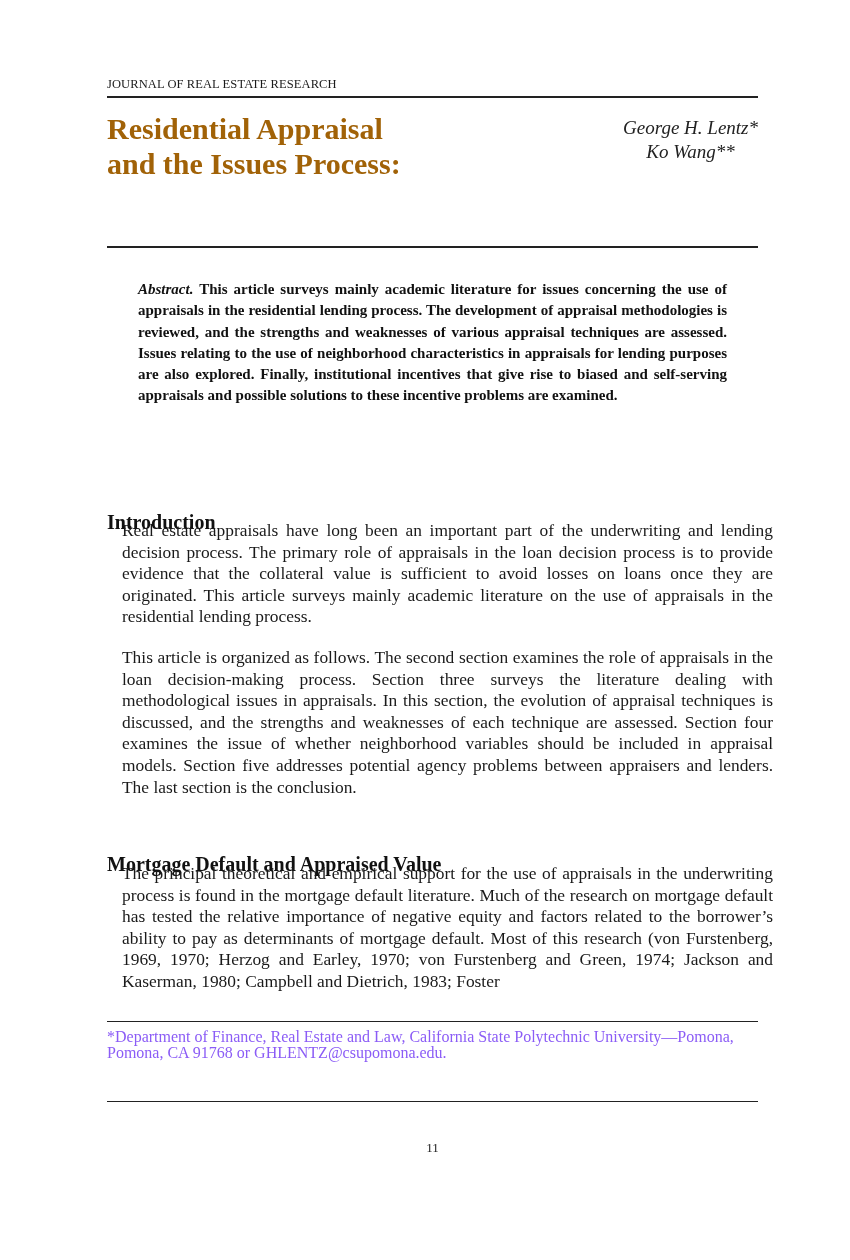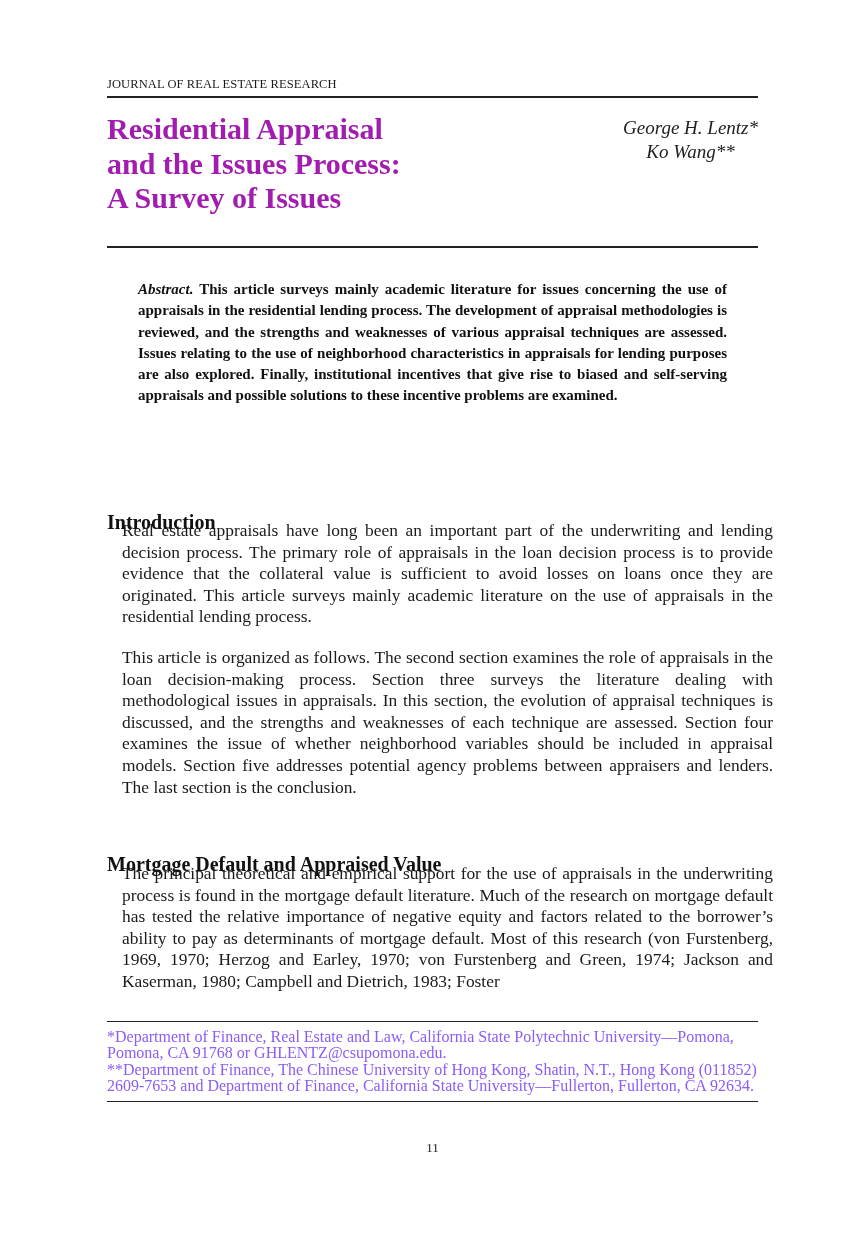--- a/index.html
+++ b/index.html
@@ -1,20 +1,20 @@
 <!DOCTYPE html>
 <html><head>
 <meta charset="utf-8">
 <style>
   html, body { margin: 0; padding: 0; background: #ffffff; }
   body { width: 850px; height: 1260px; position: relative; overflow: hidden; color: #111; font-family: "Liberation Serif", "DejaVu Serif", serif; }
   .page { position: absolute; left: 107px; width: 651px; top: 0; }
   .running-head { position: absolute; top: 77px; left: 0; font-size: 12.5px; letter-spacing: 0.1px; color: #1a1a1a; }
   .rule-top { position: absolute; top: 96px; left: 0; width: 651px; height: 1.5px; background: #222; }
-  .title { position: absolute; top: 112px; left: 0; font-weight: bold; font-size: 30px; line-height: 34.5px; color: #a21caf; }
+  .title { position: absolute; top: 112px; left: 0; font-weight: bold; font-size: 30px; line-height: 34.5px; color: #a16207; }
   .authors { position: absolute; top: 116px; right: 0; text-align: center; font-style: italic; font-size: 19px; line-height: 24px; color: #222; }
   .rule-mid { position: absolute; top: 246px; left: 0; width: 651px; height: 1.5px; background: #222; }
   .abstract { position: absolute; top: 279px; left: 31px; width: 589px; font-size: 15px; line-height: 21.3px; font-weight: bold; text-align: justify; color: #111; }
   .abstract .lead { font-style: italic; }
   .h2 { position: absolute; left: 0; font-weight: bold; font-size: 20px; color: #111; margin-top: 27px; }
   .para { position: absolute; left: 15px; width: 651px; font-size: 17.4px; line-height: 21.6px; text-align: justify; color: #1a1a1a; }
   .rule-foot1 { position: absolute; top: 1021px; left: 0; width: 651px; height: 1.2px; background: #222; }
   .footnotes { position: absolute; top: 1029px; left: 0; width: 651px; font-size: 16px; line-height: 16.4px; color: #8b5cf6; }
   .footnotes p { margin: 0; }
   .rule-foot2 { position: absolute; top: 1101px; left: 0; width: 651px; height: 1.2px; background: #222; }
@@ -23,21 +23,20 @@
 </head>
 <body>
 
 <div class="page">
   <div class="running-head">JOURNAL OF REAL ESTATE RESEARCH</div>
   <div class="rule-top"></div>
 
   <div class="title">
     <div>Residential Appraisal</div>
     <div>and the Issues Process:</div>
-    <div>A Survey of Issues</div>
   </div>
 
   <div class="authors">
     <div>George H. Lentz*</div>
     <div>Ko Wang**</div>
   </div>
 
   <div class="rule-mid"></div>
 
   <div class="abstract"><span class="lead">Abstract.</span><span> This article surveys mainly academic literature for issues concerning the use of appraisals in the residential lending process. The development of appraisal methodologies is reviewed, and the strengths and weaknesses of various appraisal techniques are assessed. Issues relating to the use of neighborhood characteristics in appraisals for lending purposes are also explored. Finally, institutional incentives that give rise to biased and self-serving appraisals and possible solutions to these incentive problems are examined.</span></div>
@@ -45,18 +44,17 @@
   <div class="h2" style="top:484px;">Introduction</div>
   <div class="para" style="top:520px;">Real estate appraisals have long been an important part of the underwriting and lending decision process. The primary role of appraisals in the loan decision process is to provide evidence that the collateral value is sufficient to avoid losses on loans once they are originated. This article surveys mainly academic literature on the use of appraisals in the residential lending process.</div>
   <div class="para" style="top:647px;">This article is organized as follows. The second section examines the role of appraisals in the loan decision-making process. Section three surveys the literature dealing with methodological issues in appraisals. In this section, the evolution of appraisal techniques is discussed, and the strengths and weaknesses of each technique are assessed. Section four examines the issue of whether neighborhood variables should be included in appraisal models. Section five addresses potential agency problems between appraisers and lenders. The last section is the conclusion.</div>
 
   <div class="h2" style="top:826px;">Mortgage Default and Appraised Value</div>
   <div class="para" style="top:863px;">The principal theoretical and empirical support for the use of appraisals in the underwriting process is found in the mortgage default literature. Much of the research on mortgage default has tested the relative importance of negative equity and factors related to the borrower’s ability to pay as determinants of mortgage default. Most of this research (von Furstenberg, 1969, 1970; Herzog and Earley, 1970; von Furstenberg and Green, 1974; Jackson and Kaserman, 1980; Campbell and Dietrich, 1983; Foster</div>
 
   <div class="rule-foot1"></div>
   <div class="footnotes">
     <p>*Department of Finance, Real Estate and Law, California State Polytechnic University—Pomona, Pomona, CA 91768 or GHLENTZ@csupomona.edu.</p>
-    <p>**Department of Finance, The Chinese University of Hong Kong, Shatin, N.T., Hong Kong (011852) 2609-7653 and Department of Finance, California State University—Fullerton, Fullerton, CA 92634.</p>
   </div>
   <div class="rule-foot2"></div>
 
   <div class="page-number">11</div>
 </div>
 
 </body></html>

